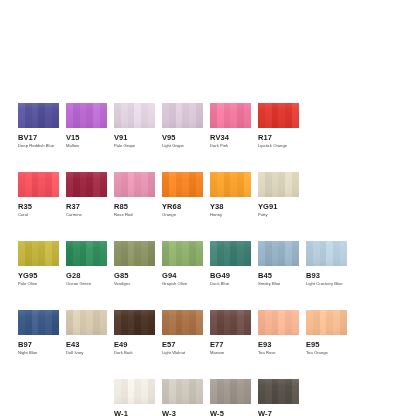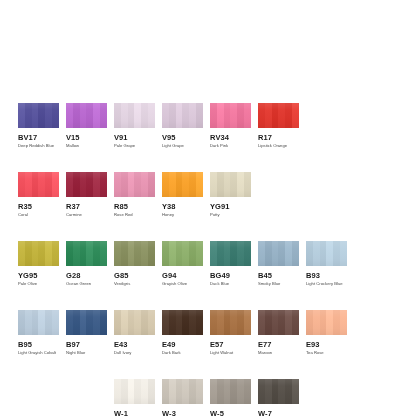--- a/index.html
+++ b/index.html
@@ -221,20 +221,35 @@
               <i style="background: rgb(227, 144, 174);"></i>
               <i style="background: rgb(233, 150, 180);"></i>
               <i style="background: rgb(221, 138, 168);"></i>
             </div>
             <div class="sheen"></div>
           </div>
           <div class="code">R85</div>
           <div class="cname">Rose Red</div>
         </div>
         <div class="cell">
+          <div class="swatch" style="background: rgb(245, 130, 32);">
+            <div class="bands">
+              <i style="background: rgb(240, 125, 27);"></i>
+              <i style="background: rgb(255, 140, 42);"></i>
+              <i style="background: rgb(243, 128, 30);"></i>
+              <i style="background: rgb(249, 134, 36);"></i>
+              <i style="background: rgb(237, 122, 24);"></i>
+              <i style="background: rgb(246, 131, 33);"></i>
+            </div>
+            <div class="sheen"></div>
+          </div>
+          <div class="code">YR68</div>
+          <div class="cname">Orange</div>
+        </div>
+        <div class="cell">
           <div class="swatch" style="background: rgb(249, 162, 43);">
             <div class="bands">
               <i style="background: rgb(247, 160, 41);"></i>
               <i style="background: rgb(253, 166, 47);"></i>
               <i style="background: rgb(241, 154, 35);"></i>
               <i style="background: rgb(250, 163, 44);"></i>
               <i style="background: rgb(244, 157, 38);"></i>
               <i style="background: rgb(255, 172, 53);"></i>
             </div>
             <div class="sheen"></div>
@@ -360,35 +375,20 @@
               <i style="background: rgb(186, 210, 226);"></i>
             </div>
             <div class="sheen"></div>
           </div>
           <div class="code">B93</div>
           <div class="cname">Light Crockery Blue</div>
         </div>
       </div>
       <div class="row">
         <div class="cell">
-          <div class="swatch" style="background: rgb(185, 203, 219);">
-            <div class="bands">
-              <i style="background: rgb(177, 195, 211);"></i>
-              <i style="background: rgb(186, 204, 220);"></i>
-              <i style="background: rgb(180, 198, 214);"></i>
-              <i style="background: rgb(195, 213, 229);"></i>
-              <i style="background: rgb(183, 201, 217);"></i>
-              <i style="background: rgb(189, 207, 223);"></i>
-            </div>
-            <div class="sheen"></div>
-          </div>
-          <div class="code">B95</div>
-          <div class="cname">Light Grayish Cobalt</div>
-        </div>
-        <div class="cell">
           <div class="swatch" style="background: rgb(58, 90, 134);">
             <div class="bands">
               <i style="background: rgb(59, 91, 135);"></i>
               <i style="background: rgb(53, 85, 129);"></i>
               <i style="background: rgb(68, 100, 144);"></i>
               <i style="background: rgb(56, 88, 132);"></i>
               <i style="background: rgb(62, 94, 138);"></i>
               <i style="background: rgb(50, 82, 126);"></i>
             </div>
             <div class="sheen"></div>
@@ -464,20 +464,35 @@
               <i style="background: rgb(243, 175, 141);"></i>
               <i style="background: rgb(255, 190, 156);"></i>
               <i style="background: rgb(246, 178, 144);"></i>
               <i style="background: rgb(252, 184, 150);"></i>
             </div>
             <div class="sheen"></div>
           </div>
           <div class="code">E93</div>
           <div class="cname">Tea Rose</div>
         </div>
+        <div class="cell">
+          <div class="swatch" style="background: rgb(246, 189, 143);">
+            <div class="bands">
+              <i style="background: rgb(247, 190, 144);"></i>
+              <i style="background: rgb(241, 184, 138);"></i>
+              <i style="background: rgb(255, 199, 153);"></i>
+              <i style="background: rgb(244, 187, 141);"></i>
+              <i style="background: rgb(250, 193, 147);"></i>
+              <i style="background: rgb(238, 181, 135);"></i>
+            </div>
+            <div class="sheen"></div>
+          </div>
+          <div class="code">E95</div>
+          <div class="cname">Tea Orange</div>
+        </div>
       </div>
       <div class="row last">
         <div class="cell">
           <div class="swatch" style="background: rgb(240, 236, 228);">
             <div class="bands">
               <i style="background: rgb(241, 237, 229);"></i>
               <i style="background: rgb(235, 231, 223);"></i>
               <i style="background: rgb(250, 246, 238);"></i>
               <i style="background: rgb(238, 234, 226);"></i>
               <i style="background: rgb(244, 240, 232);"></i>

